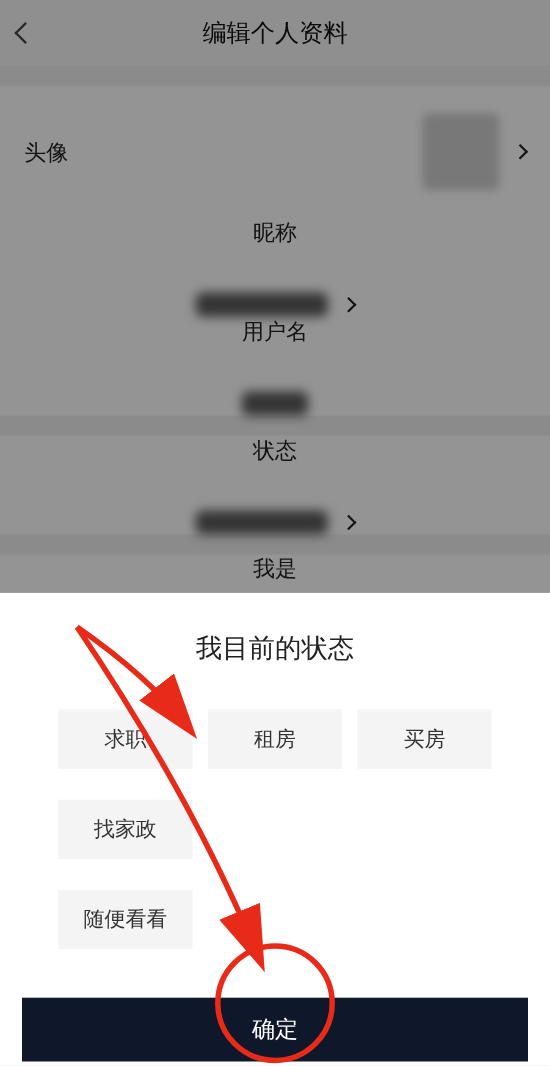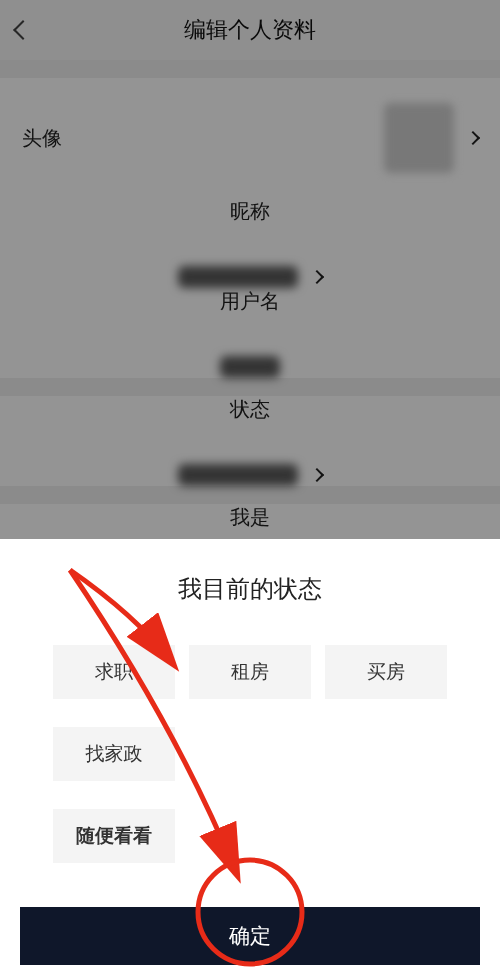--- a/index.html
+++ b/index.html
@@ -138,21 +138,20 @@
       background: #f4f4f4;
       display: flex;
       align-items: center;
       justify-content: center;
       font-size: 19px;
       color: #333;
       cursor: pointer;
     }
     .opt-last-row {
       grid-column: 1 / 2;
-      font-weight: bold;
     }
     .confirm-btn {
       margin: 0 20px;
       height: 58px;
       background: #0f172a;
       color: #fff;
       display: flex;
       align-items: center;
       justify-content: center;
       font-size: 21px;

